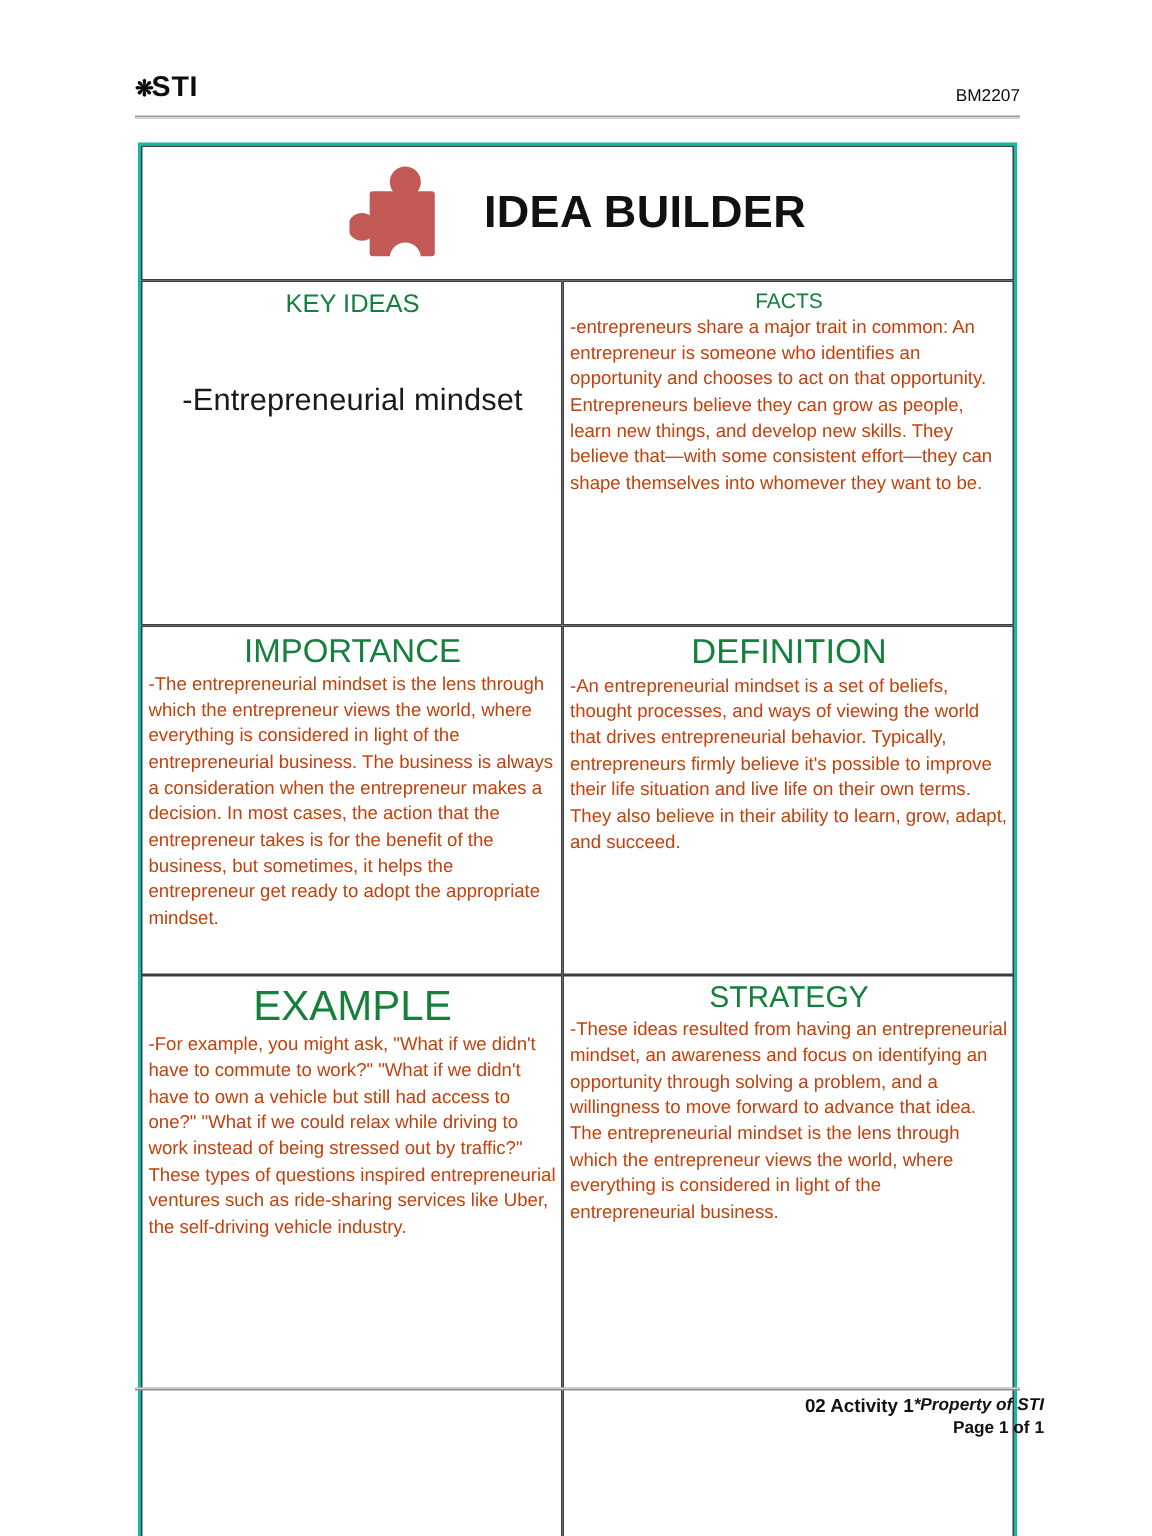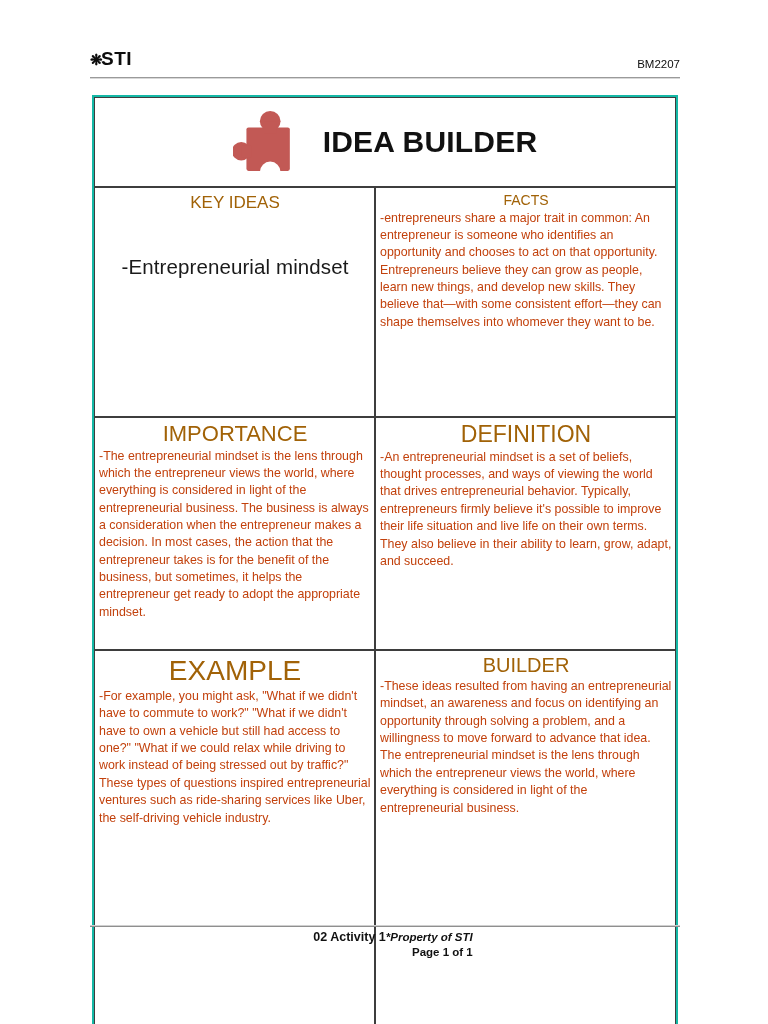--- a/index.html
+++ b/index.html
@@ -38,21 +38,21 @@
   .cell { border: 1px solid #3d3d3d; padding: 2px 3px 2px 4px; overflow: hidden; }
 
   .title-cell {
     grid-column: 1 / 3;
     display: flex; align-items: center; justify-content: center; gap: 28px;
     padding: 4px;
   }
   .puzzle { width: 62px; height: 66px; margin-top: 2px; }
   .doc-title { font-size: 30px; font-weight: 700; color: #111; letter-spacing: 0.2px; }
 
-  .cell-heading { text-align: center; line-height: 1.25; color: #a16207; }
+  .cell-heading { text-align: center; line-height: 1.25; color: #15803d; }
   .h-keyideas  { font-size: 17px; margin-top: 2px; }
   .h-facts     { font-size: 14px; margin-top: 2px; }
   .h-importance{ font-size: 22px; }
   .h-definition{ font-size: 23px; }
   .h-example   { font-size: 28px; }
   .h-strategy  { font-size: 20px; }
 
   .cell-body { font-size: 12.4px; line-height: 1.4; color: #c2410c; }
   .keyideas-body {
     font-size: 20.5px; text-align: center; margin-top: 42px; color: #1a1a1a;
@@ -60,21 +60,21 @@
   }
   .keyideas-body::before { content: ""; }
 
   
   .footer-rule {
     position: absolute; left: 90px; right: 88px; top: 925px;
     height: 2px; background: #8f8f8f; border-top: 1px solid #cfcfcf;
   }
   .doc-footer {
     position: absolute; left: 90px; right: 72px; top: 930px;
-    display: flex; justify-content: center; align-items: flex-start;
+    display: flex; justify-content: flex-end; align-items: flex-start;
   }
   .footer-left { font-weight: 700; font-size: 12.5px; color: #111; }
   .footer-right { text-align: right; font-size: 11.5px; line-height: 1.3; color: #111; }
   .footer-right .property { font-weight: 700; font-style: italic; }
   .footer-right .pagenum { font-weight: 700; }
 </style>
 </head>
 <body>
 
 <div class="page">
@@ -120,21 +120,21 @@
     <div class="cell">
       <div class="cell-heading h-definition">DEFINITION</div>
       <div class="cell-body">-An entrepreneurial mindset is a set of beliefs, thought processes, and ways of viewing the world that drives entrepreneurial behavior. Typically, entrepreneurs firmly believe it's possible to improve their life situation and live life on their own terms. They also believe in their ability to learn, grow, adapt, and succeed.</div>
     </div>
 
     <div class="cell">
       <div class="cell-heading h-example">EXAMPLE</div>
       <div class="cell-body">-For example, you might ask, "What if we didn't have to commute to work?" "What if we didn't have to own a vehicle but still had access to one?" "What if we could relax while driving to work instead of being stressed out by traffic?" These types of questions inspired entrepreneurial ventures such as ride-sharing services like Uber, the self-driving vehicle industry.</div>
     </div>
     <div class="cell">
-      <div class="cell-heading h-strategy">BUILDER</div>
+      <div class="cell-heading h-strategy">STRATEGY</div>
       <div class="cell-body">-These ideas resulted from having an entrepreneurial mindset, an awareness and focus on identifying an opportunity through solving a problem, and a willingness to move forward to advance that idea. The entrepreneurial mindset is the lens through which the entrepreneur views the world, where everything is considered in light of the entrepreneurial business.</div>
     </div>
 
   </div>
 
   <div class="footer-rule"></div>
   <div class="doc-footer">
     <div class="footer-left">02 Activity 1</div>
     <div class="footer-right">
       <div class="property">*Property of STI</div>

